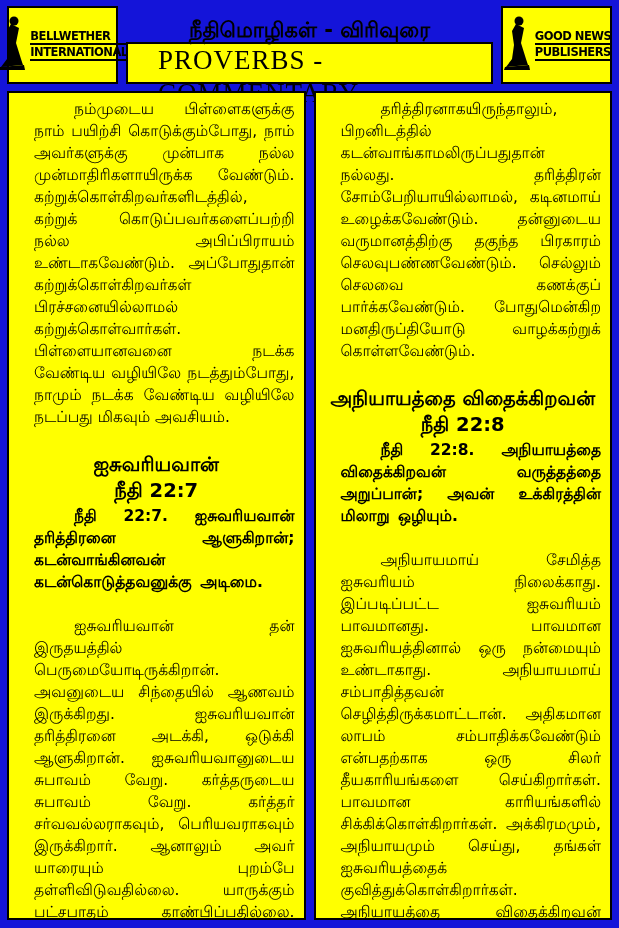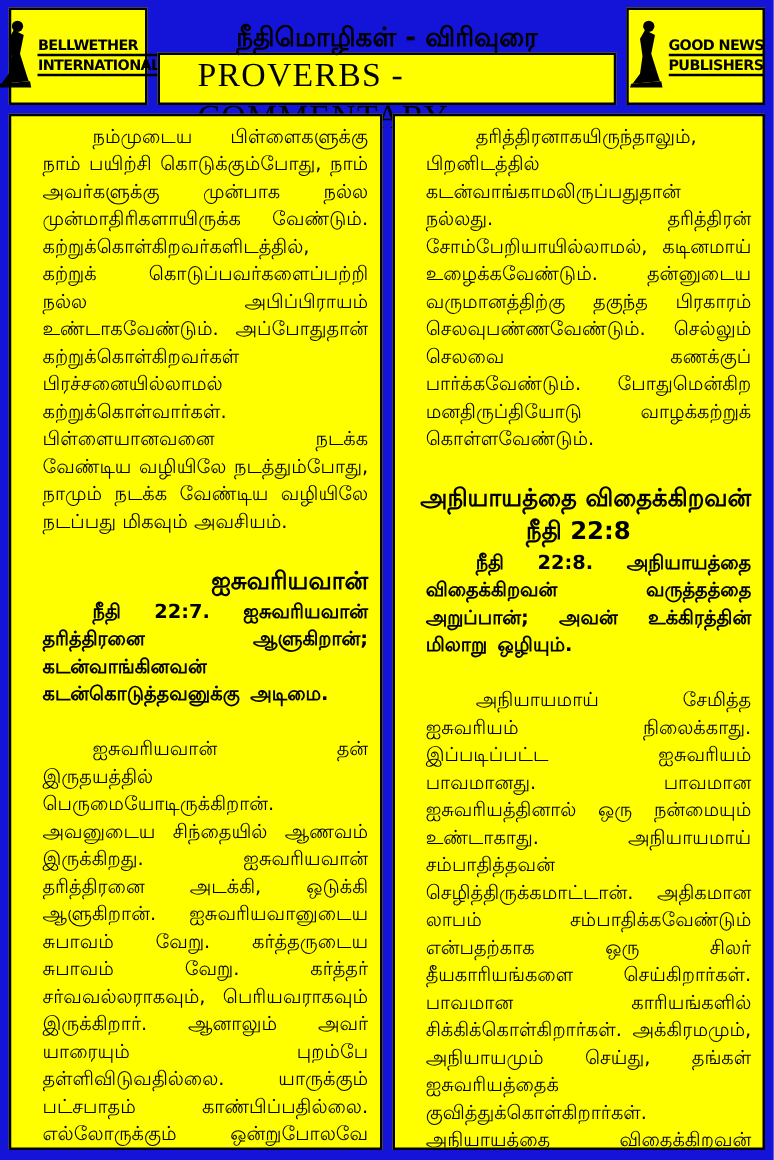--- a/index.html
+++ b/index.html
@@ -50,21 +50,21 @@
     flex:1 1 0;
     padding:5px 9px 6px 9px;
     overflow:hidden;
     color:#000;
     font-size:15.5px;
     line-height:1.42;
     text-align:justify;
   }
   .col p { margin:0 0 22px 16px; text-indent:40px; }
   .sec-head {
-    font-weight:bold; font-size:19.5px; text-align:right;
+    font-weight:bold; font-size:19.5px; text-align:center;
     margin:24px 0 0 0; line-height:1.35;
   }
   .sec-ref {
     font-weight:bold; font-size:19.5px; text-align:center;
     margin:0 0 0 0; line-height:1.35;
   }
   .verse {
     font-weight:bold;
     text-indent:0; word-spacing:3px;
     margin:26px 0 22px 0;
@@ -110,20 +110,21 @@
       </span>
     </div>
 
   </div>
 
   <div class="bodyrow">
 
     <div class="ybox col">
       <p>நம்முடைய பிள்ளைகளுக்கு நாம் பயிற்சி கொடுக்கும்போது, நாம் அவர்களுக்கு முன்பாக நல்ல முன்மாதிரிகளாயிருக்க வேண்டும். கற்றுக்கொள்கிறவர்களிடத்தில், கற்றுக் கொடுப்பவர்களைப்பற்றி நல்ல அபிப்பிராயம் உண்டாகவேண்டும். அப்போதுதான் கற்றுக்கொள்கிறவர்கள் பிரச்சனையில்லாமல் கற்றுக்கொள்வார்கள். பிள்ளையானவனை நடக்க வேண்டிய வழியிலே நடத்தும்போது, நாமும் நடக்க வேண்டிய வழியிலே நடப்பது மிகவும் அவசியம்.</p>
       <div class="sec-head">ஐசுவரியவான்</div>
+      <div class="sec-ref">நீதி 22:7</div>
       <p class="verse">நீதி 22:7. ஐசுவரியவான் தரித்திரனை ஆளுகிறான்; கடன்வாங்கினவன் கடன்கொடுத்தவனுக்கு அடிமை.</p>
       <p>ஐசுவரியவான் தன் இருதயத்தில் பெருமையோடிருக்கிறான். அவனுடைய சிந்தையில் ஆணவம் இருக்கிறது. ஐசுவரியவான் தரித்திரனை அடக்கி, ஒடுக்கி ஆளுகிறான். ஐசுவரியவானுடைய சுபாவம் வேறு. கர்த்தருடைய சுபாவம் வேறு. கர்த்தர் சர்வவல்லராகவும், பெரியவராகவும் இருக்கிறார். ஆனாலும் அவர் யாரையும் புறம்பே தள்ளிவிடுவதில்லை. யாருக்கும் பட்சபாதம் காண்பிப்பதில்லை. எல்லோருக்கும் ஒன்றுபோலவே கிருபை கொடுக்கிறார்.</p>
 
     </div>
 
     <div class="ybox col">
       <p>தரித்திரனாகயிருந்தாலும், பிறனிடத்தில் கடன்வாங்காமலிருப்பதுதான் நல்லது. தரித்திரன் சோம்பேறியாயில்லாமல், கடினமாய் உழைக்கவேண்டும். தன்னுடைய வருமானத்திற்கு தகுந்த பிரகாரம் செலவுபண்ணவேண்டும். செல்லும் செலவை கணக்குப் பார்க்கவேண்டும். போதுமென்கிற மனதிருப்தியோடு வாழக்கற்றுக் கொள்ளவேண்டும்.</p>
       <div class="sec-head">அநியாயத்தை விதைக்கிறவன்</div>
       <div class="sec-ref">நீதி 22:8</div>
       <p class="verse">நீதி 22:8. அநியாயத்தை விதைக்கிறவன் வருத்தத்தை அறுப்பான்; அவன் உக்கிரத்தின் மிலாறு ஒழியும்.</p>

